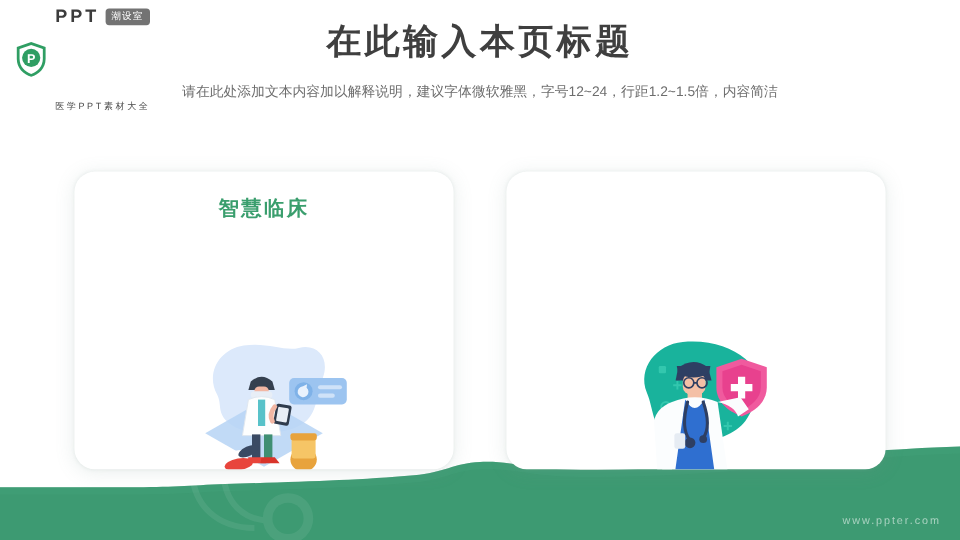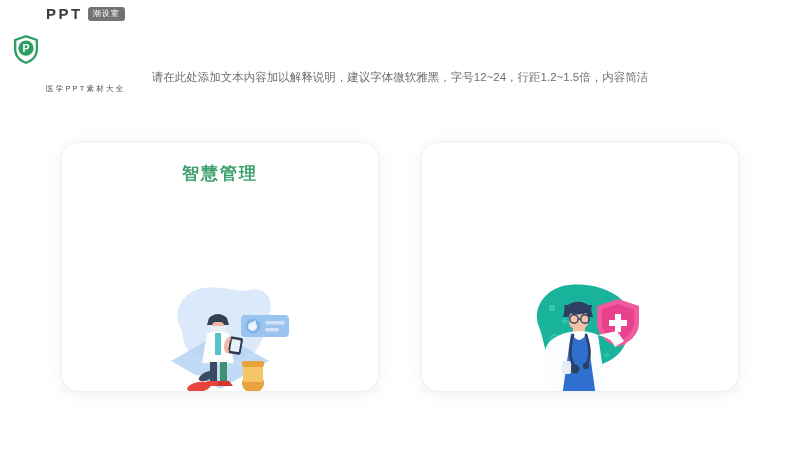--- a/index.html
+++ b/index.html
@@ -167,47 +167,69 @@
     width: 150px;
     height: 120px;
   }
   .card-illo svg { display: block; width: 150px; height: 120px; }
 </style>
 </head>
 <body>
 
 <div class="slide">
 
+  <div class="footer-wave">
+    <svg viewBox="0 0 800 90" preserveAspectRatio="none" aria-hidden="true">
+      <path d="M0,46 L120,46 C150,46 165,44 200,43 C260,41 300,40 345,36
+               C370,34 378,26 400,25 C425,24 440,30 470,31
+               C530,33 600,28 660,22 C700,18 740,14 800,12
+               L800,90 L0,90 Z" fill="#3d9a72"></path>
+      <path d="M0,46 L120,46 C150,46 165,44 200,43 C260,41 300,40 345,36
+               C370,34 378,26 400,25 C425,24 440,30 470,31
+               C530,33 600,28 660,22 C700,18 740,14 800,12
+               L800,18 C740,20 700,24 660,28 C600,34 530,39 470,37
+               C440,36 425,30 400,31 C378,32 370,40 345,42
+               C300,46 260,47 200,49 C165,50 150,52 120,52 L0,52 Z" fill="#45a27a" opacity="0.35"></path>
+      <g opacity="0.07" fill="#ffffff">
+        <circle cx="240" cy="72" r="21"></circle>
+        <circle cx="240" cy="72" r="13" fill="#3d9a72"></circle>
+        <path d="M186,30 C186,62 206,74 226,74" stroke="#ffffff" stroke-width="5" fill="none"></path>
+        <path d="M160,30 C160,62 182,80 212,80" stroke="#ffffff" stroke-width="5" fill="none"></path>
+      </g>
+    </svg>
+    <div class="watermark">www.ppter.com</div>
+  </div>
 
   <div class="logo">
     <span class="logo-shield">
       <svg viewBox="0 0 28 31" aria-hidden="true">
         <path d="M14 1 L26 5.2 V15 C26 23 20.5 28 14 30 C7.5 28 2 23 2 15 V5.2 Z" fill="#2f9e63"></path>
         <path d="M14 3.4 L23.7 6.8 V15 C23.7 21.6 19.2 25.9 14 27.6 C8.8 25.9 4.3 21.6 4.3 15 V6.8 Z" fill="#ffffff"></path>
         <circle cx="14" cy="14.2" r="7.6" fill="#2f9e63"></circle>
         <text x="14" y="18.4" text-anchor="middle" font-family="Liberation Sans, sans-serif" font-size="10.5" font-weight="bold" fill="#ffffff">P</text>
       </svg>
     </span>
     <span class="logo-text">
       <span class="logo-row1">
         <span class="logo-ppt">PPT</span>
         <span class="logo-badge">潮设室</span>
       </span>
       <span class="logo-sub">医学PPT素材大全</span>
     </span>
   </div>
 
+  <div class="page-title">在此输入本页标题</div>
   <div class="page-subtitle">
     <div>请在此处添加文本内容加以解释说明，建议字体微软雅黑，字号12~24，行距1.2~1.5倍，内容简洁</div>
   </div>
 
   <div class="cards">
 
     <div class="card">
-      <div class="card-title">智慧管理</div>
+      <div class="card-title">智慧临床</div>
       <div class="card-illo">
         <svg viewBox="0 0 150 120" aria-hidden="true">
           <path d="M36,52 C26,34 38,14 58,11 C78,8 92,16 104,13 C120,9 130,22 124,38
                    C118,54 120,70 104,78 C86,87 56,86 44,74 C36,66 40,60 36,52 Z" fill="#dce9fb"></path>
           <path d="M75,56 L124,84 L75,112 L26,84 Z" fill="#b6d4f5" opacity="0.85"></path>
           <rect x="96" y="38" width="48" height="22" rx="4" fill="#9cc4f0"></rect>
           <circle cx="108" cy="49" r="7.5" fill="#7fb2e8"></circle>
           <path d="M105.5,45.5 a4.5,4.5 0 1,0 5,0.6 l0.4,-2.8 -3.4,1.6 z" fill="#e9f2fd"></path>
           <rect x="120" y="44" width="20" height="3.4" rx="1.7" fill="#cfe2f8"></rect>
           <rect x="120" y="51" width="14" height="3.4" rx="1.7" fill="#cfe2f8"></rect>

